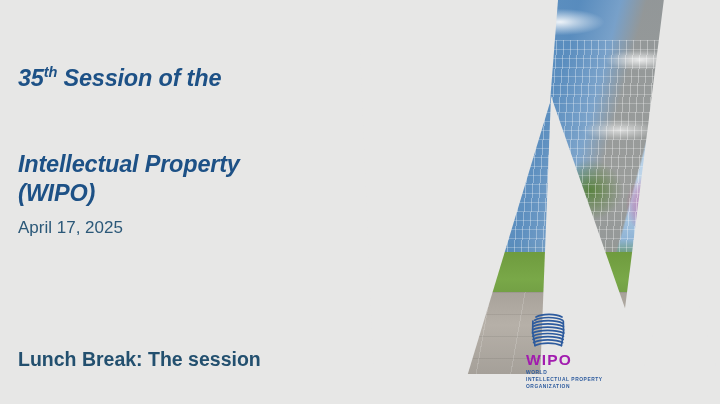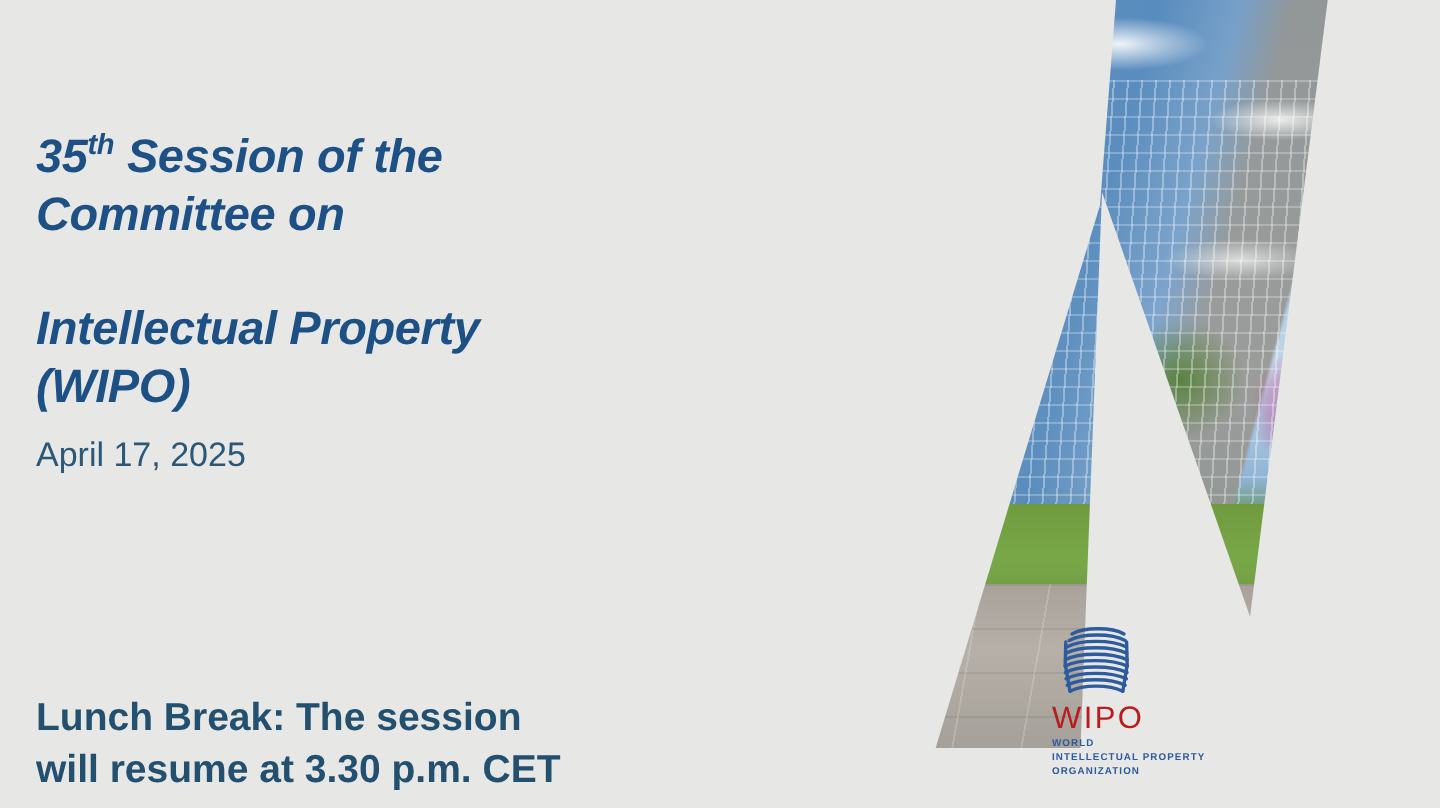--- a/index.html
+++ b/index.html
@@ -200,23 +200,23 @@
   .logo {
     position: absolute;
     left: 526px;
     top: 311px;
     width: 110px;
   }
   .logo-mark { display: block; }
   .logo-word {
     margin: 1px 0 0 0;
     font-size: 15.5px;
-    font-weight: normal;
+    font-weight: bold;
     letter-spacing: 1.2px;
-    color: #b91c1c;
+    color: #a21caf;
     line-height: 1;
   }
   .logo-sub {
     margin: 1px 0 0 0;
     font-size: 4.9px;
     font-weight: bold;
     letter-spacing: .55px;
     line-height: 1.5;
     color: #2d5b9e;
   }
@@ -241,25 +241,25 @@
 
   <div class="cut cut-left"></div>
   <div class="wedge wedge-1"></div>
   <div class="wedge wedge-2"></div>
   <div class="wedge wedge-3"></div>
   <div class="wedge wedge-4"></div>
   <div class="wedge wedge-5"></div>
   <div class="cut cut-bottom"></div>
 
   <div class="text-col">
-    <h1 class="title"><span>35</span><sup>th</sup><span> Session of the</span><br><span>Committee on</span><br><br><span>Intellectual Property</span><br><span>(WIPO)</span></h1>
+    <h1 class="title"><span>35</span><sup>th</sup><span> Session of the</span><br><br><br><span>Intellectual Property</span><br><span>(WIPO)</span></h1>
 
     <p class="date">April 17, 2025</p>
 
-    <p class="notice"><span>Lunch Break: The session</span><br><span>will resume at 3.30 p.m. CET</span></p>
+    <p class="notice"><span>Lunch Break: The session</span><br></p>
   </div>
 
   <div class="logo">
     <svg class="logo-mark" width="44" height="40" viewBox="0 0 44 40">
       <g fill="none" stroke="#2d5b9e" stroke-width="1.7" stroke-linecap="round">
         <path d="M10 6 C16 2.5, 30 2.5, 36 6"></path>
         <path d="M8.6 9.2 C15 5.6, 30 5.6, 36.6 9.2"></path>
         <path d="M7.6 12.4 C14.2 8.8, 30 8.8, 37 12.4"></path>
         <path d="M7 15.6 C13.6 12, 30 12, 37.4 15.6"></path>
         <path d="M6.7 18.8 C13.3 15.2, 30 15.2, 37.6 18.8"></path>

